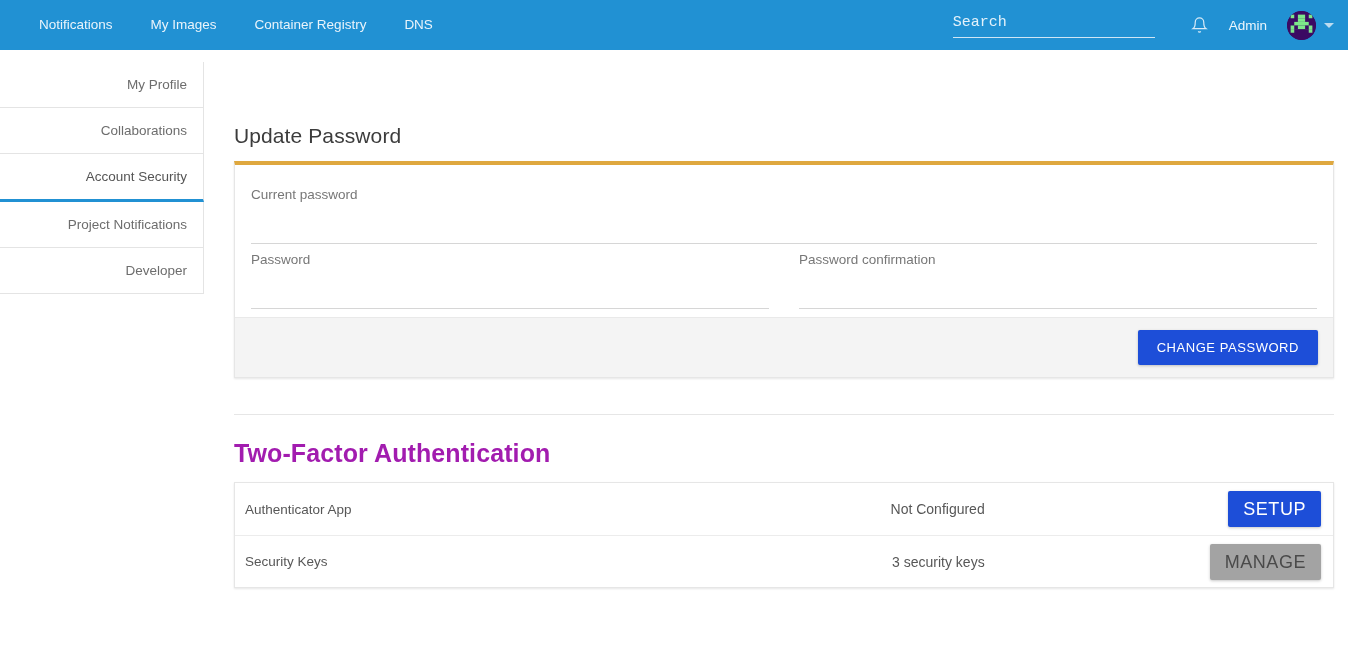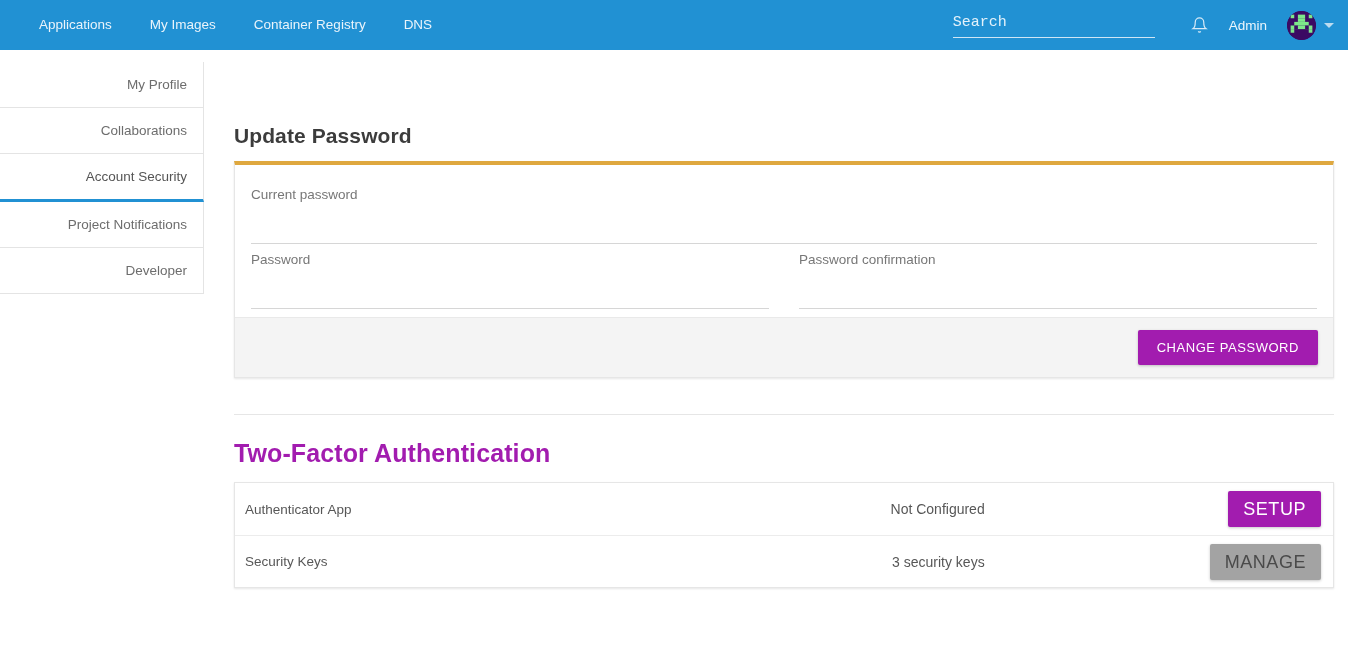--- a/index.html
+++ b/index.html
@@ -117,21 +117,21 @@
     color: #555;
   }
 
   
   .main {
     flex: 1;
     padding: 0 14px 0 30px;
   }
   .page-title {
     font-size: 21px;
-    font-weight: 700;
+    font-weight: 400;
     color: #3c3c3c;
     padding-top: 74px;
     padding-bottom: 13px;
     letter-spacing: .1px;
   }
   
   .section-title {
     font-size: 25px;
     font-weight: 700;
     color: #a21caf;
@@ -184,21 +184,21 @@
     font-family: "Liberation Sans", sans-serif;
     font-size: 13px;
     letter-spacing: .55px;
     border: none;
     border-radius: 2px;
     cursor: pointer;
     padding: 11px 19px;
     line-height: 1;
   }
   .btn-green {
-    background: #a21caf;
+    background: #1d4ed8;
     color: #ffffff;
     box-shadow: 0 1px 3px rgba(0,0,0,.22);
     margin-left: 20px;
   }
   .btn-white {
     background: #a3a3a3;
     color: #4a4a4a;
     box-shadow: 0 1px 3px rgba(0,0,0,.22);
   }
   .btn-sm { padding: 9px 15px; font-size: 18px; }
@@ -233,21 +233,21 @@
     color: #575757;
     text-align: center;
   }
   .tfa-action { flex: 0 0 auto; }
 </style>
 </head>
 <body>
 
 <div class="topbar">
   <nav class="nav-links">
-    <a class="nav-link">Applications</a>
+    <a class="nav-link">Notifications</a>
     <a class="nav-link">My Images</a>
     <a class="nav-link">Container Registry</a>
     <a class="nav-link">DNS</a>
   </nav>
 
   <div class="topbar-right">
     <div class="search-wrap">
       <input class="search-input" type="text" placeholder="Search" style="">
     </div>
 

